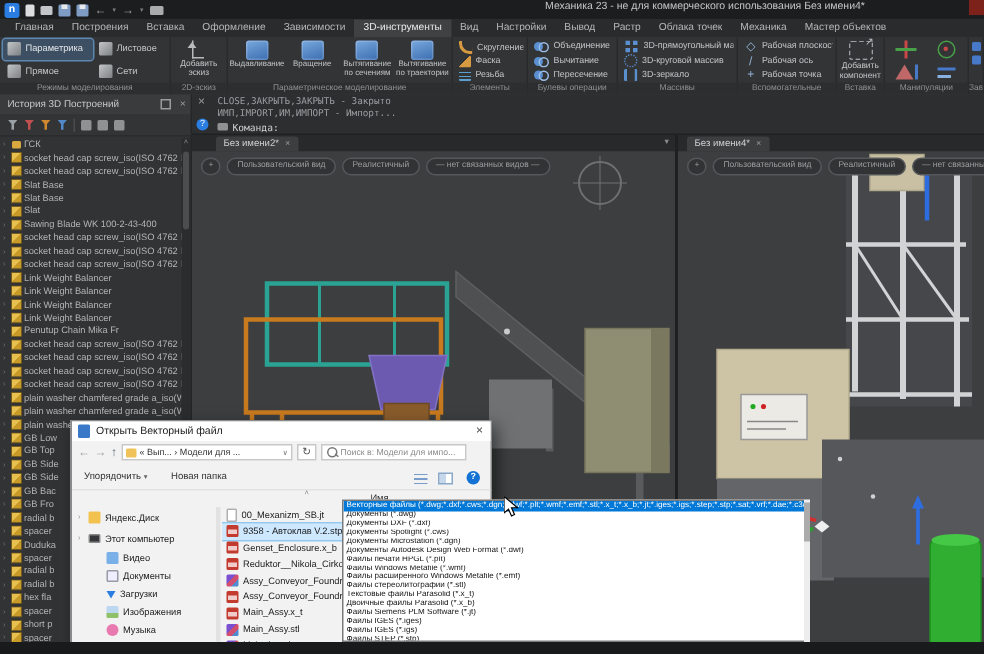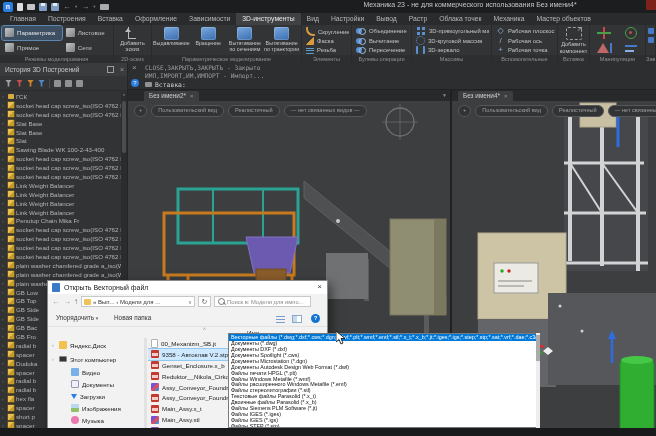--- a/index.html
+++ b/index.html
@@ -611,21 +611,21 @@
       </div>
   </div>
 
   <div class="cmdpanel">
     <span class="cmdx">×</span>
     <span class="cmdhelp">?</span>
     <div class="cline" style="top:1px">CLOSE,ЗАКРЫТЬ,ЗАКРЫТЬ - Закрыто</div>
     <div class="cline" style="top:9px">ИМП,IMPORT,ИМ,ИМПОРТ - Импорт...</div>
     <div class="cprompt">
         <span class="kbdic"></span>
-        <span>Вставка:</span>
+        <span>Команда:</span>
       </div>
   </div>
 
   <div class="tstrip l">
     <div class="dtab" style="left:16px">
         <span>Без имени2*</span>
         <span class="tx">×</span>
       </div>
     <span class="tsarr">▼</span>
   </div>

